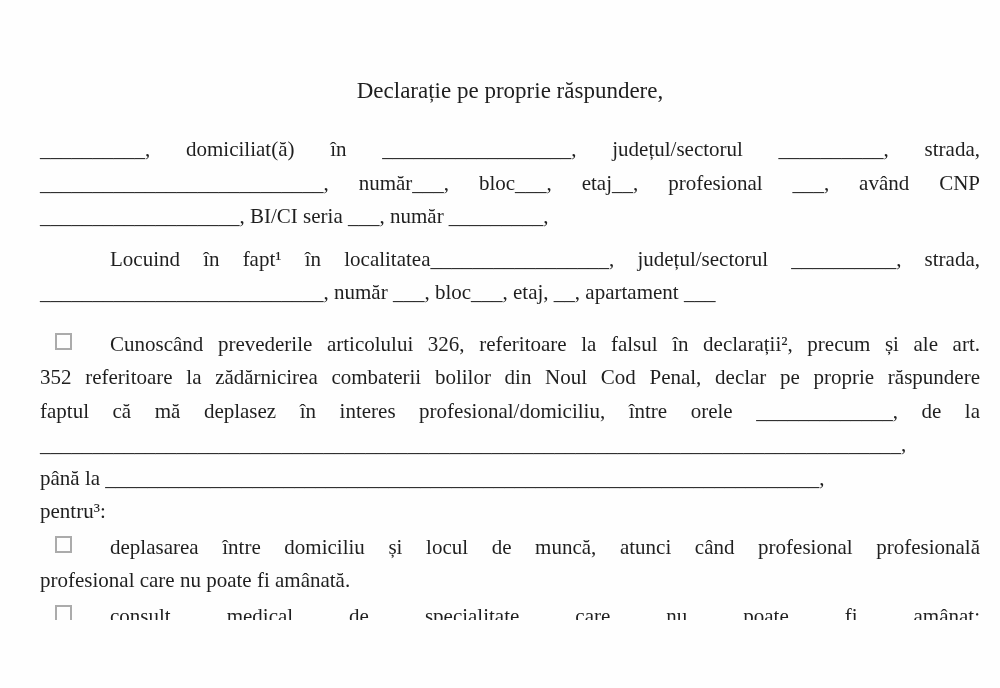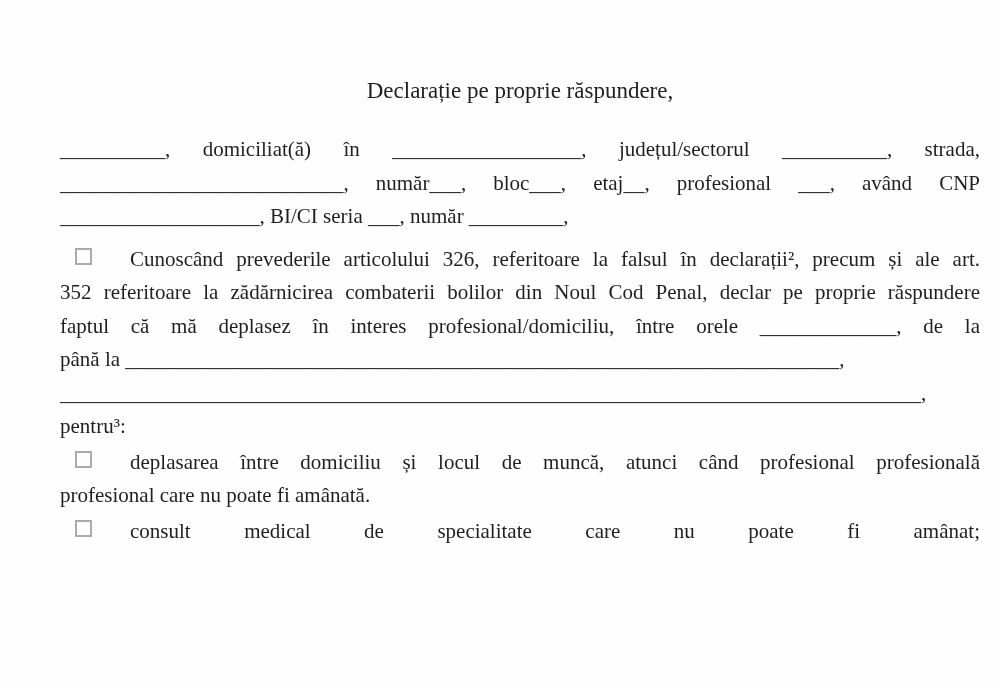--- a/index.html
+++ b/index.html
@@ -11,21 +11,21 @@
     width: 1000px;
     height: 688px;
     overflow: hidden;
     font-family: "Liberation Serif", "DejaVu Serif", serif;
     color: #1f1f1f;
   }
   .page {
     box-sizing: border-box;
     width: 1000px;
     height: 620px;
-    padding: 74px 20px 0 60px;
+    padding: 74px 20px 0 40px;
     overflow: hidden;
   }
   .title {
     font-size: 23px;
     font-weight: normal;
     text-align: center;
     margin: 0 0 25px 0;
     line-height: 34px;
   }
   .para { margin: 0; }
@@ -60,29 +60,33 @@
 <div class="page">
 
   <h1 class="title">Declarație pe proprie răspundere,</h1>
 
   <div class="para para-identity">
     <div class="line justify">__________, domiciliat(ă) în __________________, județul/sectorul __________, strada,</div>
     <div class="line justify">___________________________, număr___, bloc___, etaj__, profesional ___, având CNP</div>
     <div class="line left">___________________, BI/CI seria ___, număr _________,</div>
   </div>
 
+  <div class="para para-residence">
+    <div class="line justify indent">Locuind în fapt¹ în localitatea_________________, județul/sectorul __________, strada,</div>
+    <div class="line left">___________________________, număr ___, bloc___, etaj, __, apartament ___</div>
+  </div>
 
   <div class="para para-declaration">
     <div class="line justify">
       <span class="checkbox"></span><span>Cunoscând prevederile articolului 326, referitoare la falsul în declarații², precum și ale art.</span>
     </div>
     <div class="line justify">352 referitoare la zădărnicirea combaterii bolilor din Noul Cod Penal, declar pe proprie răspundere</div>
     <div class="line justify">faptul că mă deplasez în interes profesional/domiciliu, între orele _____________, de la</div>
+    <div class="line left">__________________________________________________________________________________,</div>
     <div class="line left">până la ____________________________________________________________________,</div>
-    <div class="line left">__________________________________________________________________________________,</div>
     <div class="line left">pentru³:</div>
   </div>
 
   <div class="para para-commute">
     <div class="line justify">
       <span class="checkbox"></span><span>deplasarea între domiciliu și locul de muncă, atunci când profesional profesională</span>
     </div>
     <div class="line left">profesional care nu poate fi amânată.</div>
   </div>
 

